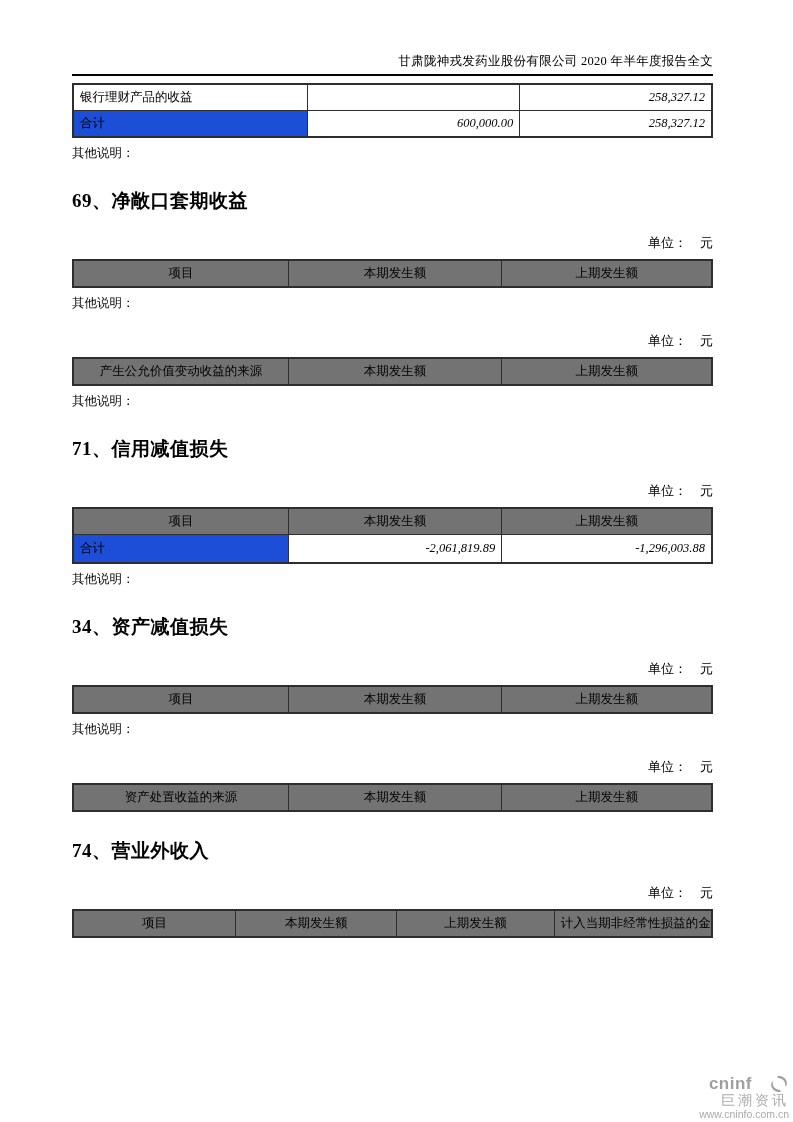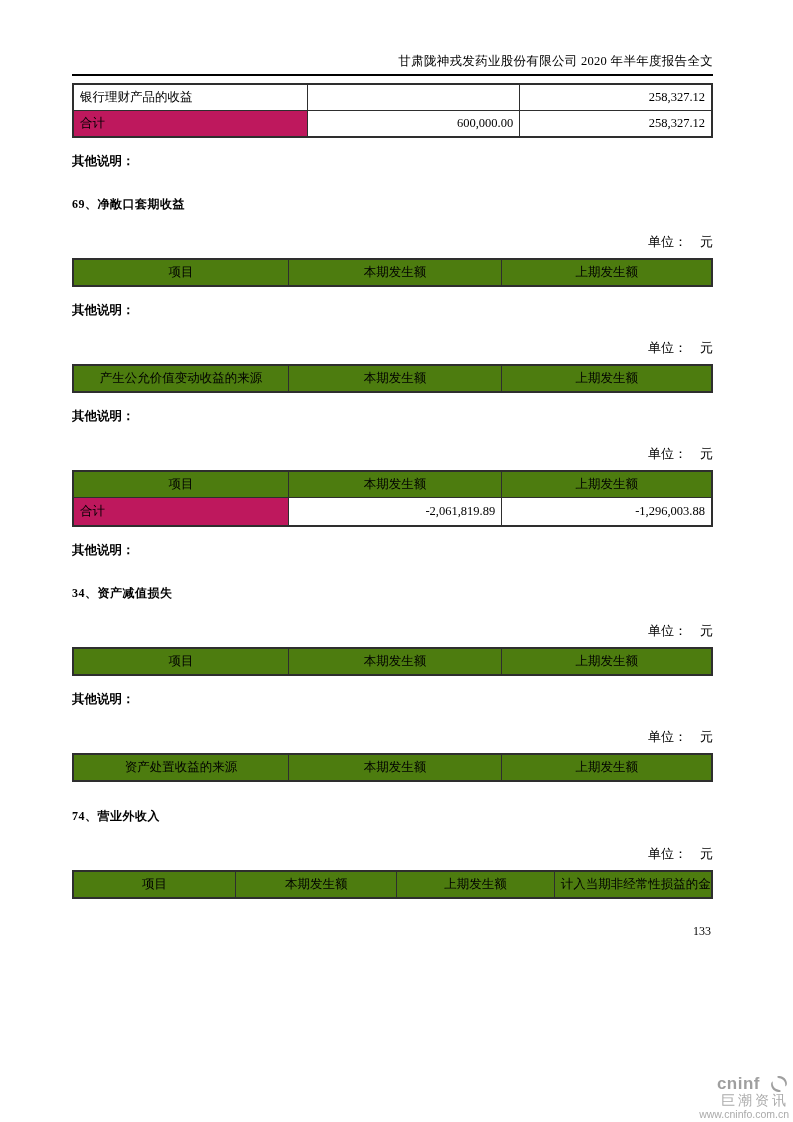--- a/index.html
+++ b/index.html
@@ -14,35 +14,35 @@
     text-align:right;font-size:12.5px;letter-spacing:.3px;
   }
   table{
     border-collapse:collapse;width:100%;table-layout:fixed;
     margin-top:7px;border:2px solid #2e2e2e;
   }
   td,th{
     border:1px solid #2e2e2e;font-size:12.5px;padding:4px 6px;height:17px;
     font-weight:normal;overflow:hidden;white-space:nowrap;
   }
-  th{background:#4d7c0f;text-align:center;}
+  th{background:#737373;text-align:center;}
   td.item{text-align:left;}
-  td.num{text-align:right;}
-  td.shaded{background:#be185d;}
+  td.num{text-align:right;font-style:italic;}
+  td.shaded{background:#1d4ed8;}
   .top-table{padding-left:32px;}
   .tall td{height:19px;}
-  .note{margin-top:15px;font-size:12.5px;font-weight:bold;}
-  .sec-heading{margin-top:26px;font-size:12px;font-weight:bold;letter-spacing:.5px;}
+  .note{margin-top:7px;font-size:12.5px;}
+  .sec-heading{margin-top:26px;font-size:19px;font-weight:bold;letter-spacing:.5px;}
   .unit-line{margin-top:20px;font-size:13px;text-align:right;}
   .page-number{margin-top:25px;text-align:right;font-size:12px;padding-right:2px;}
   .logo{
     position:absolute;right:4px;top:1074px;text-align:right;color:#a8a8a8;
     font-family:"Liberation Sans","DejaVu Sans",sans-serif;line-height:1.15;
   }
-  .logo-top{display:flex;align-items:center;justify-content:flex-end;gap:9px;
+  .logo-top{display:flex;align-items:center;justify-content:flex-end;gap:17px;
     font-size:17px;font-weight:bold;letter-spacing:.5px;color:#9f9f9f;}
   .logo-swirl{width:20px;height:20px;display:inline-block;}
   .logo-sub{font-size:14px;letter-spacing:3px;color:#aaaaaa;margin-top:-2px;}
   .logo-url{font-size:10.5px;color:#aaaaaa;}
 </style>
 </head>
 <body>
 
 <div class="content">
 
@@ -97,20 +97,21 @@
     <tbody>
         <tr>
       <th>产生公允价值变动收益的来源</th>
       <th>本期发生额</th>
       <th>上期发生额</th>
     </tr>
   </tbody>
     </table>
   <div class="note">其他说明：</div>
 
+  <div class="sec-heading">71、信用减值损失</div>
   <div class="unit-line">单位：　元</div>
   <table class="tall">
     <colgroup>
         <col style="width:33.7%">
         <col style="width:33.4%">
         <col style="width:32.9%">
       </colgroup>
     <tbody>
         <tr>
       <th>项目</th>
@@ -172,21 +173,20 @@
     <tbody>
         <tr>
       <th>项目</th>
       <th>本期发生额</th>
       <th>上期发生额</th>
       <th>计入当期非经常性损益的金</th>
     </tr>
   </tbody>
     </table>
 
-  <div class="page-number">133</div>
 </div>
 
 <div class="logo">
   <div class="logo-top">
     <span>cninf</span>
     <span class="logo-swirl">
       <svg viewBox="0 0 24 24" width="20" height="20" fill="#9f9f9f">
         <path d="M12.6 2.5c4.9.3 8.9 4.3 8.9 9 0 1.9-.9 3.2-2.1 3.4 1-4.8-2.1-9.2-6.9-9.8-1.8-.2-2.7-1-2.6-1.7.1-.6 1.1-1 2.7-.9z"></path>
         <path d="M11.4 21.5c-4.9-.3-8.9-4.3-8.9-9 0-1.9.9-3.2 2.1-3.4-1 4.8 2.1 9.2 6.9 9.8 1.8.2 2.7 1 2.6 1.7-.1.6-1.1 1-2.7.9z"></path>
       </svg>

